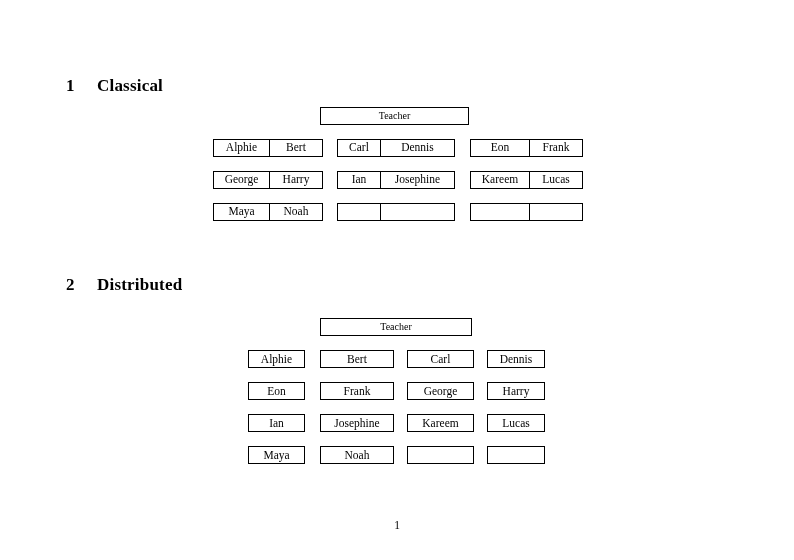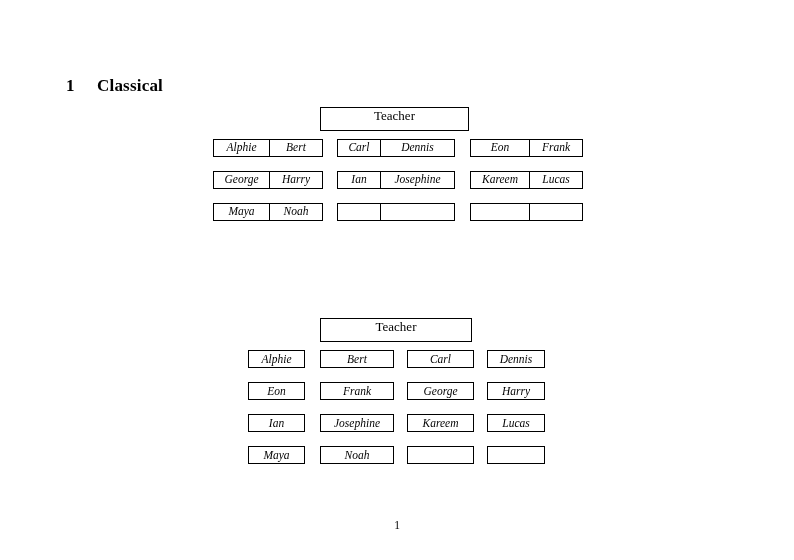--- a/index.html
+++ b/index.html
@@ -36,21 +36,20 @@
   }
 
   #heading-classical   { left: 66px; top: 76px; }
   #heading-distributed { left: 66px; top: 275px; }
 
   
   .boxrow {
     position: absolute;
     display: flex;
     align-items: flex-end;
-    font-style: italic;
   }
 
   .group {
     display: flex;
     border: 1px solid #000000;
     box-sizing: border-box;
     height: 18px;
     background: #ffffff;
   }
 
@@ -79,24 +78,24 @@
     white-space: nowrap;
     background: #ffffff;
     overflow: hidden;
   }
 
   
   .teacher-box {
     position: absolute;
     box-sizing: border-box;
     border: 1px solid #000000;
-    height: 24px;
+    height: 18px;
     line-height: 16px;
     text-align: center;
-    font-size: 13px;
+    font-size: 10px;
     background: #ffffff;
     white-space: nowrap;
   }
 
   #teacher-classical   { left: 320px; top: 107px; width: 149px; }
   #teacher-distributed { left: 320px; top: 318px; width: 152px; }
 
   
   
   .s1-col1 { left: 213px; }
@@ -202,20 +201,23 @@
       <div class="cell s1-c2b"></div>
     </div>
   </div>
   <div class="boxrow s1-col3 s1-r3">
     <div class="group">
       <div class="cell s1-c3a"></div>
       <div class="cell s1-c3b"></div>
     </div>
   </div>
 
+  <div class="section-heading" id="heading-distributed">
+    <span class="sec-num">2</span><span>Distributed</span>
+  </div>
 
   <div class="teacher-box" id="teacher-distributed">Teacher</div>
 
   <div class="boxrow s2-col1 s2-r1">
     <div class="sbox s2-w1">Alphie</div>
   </div>
   <div class="boxrow s2-col2 s2-r1">
     <div class="sbox s2-w2">Bert</div>
   </div>
   <div class="boxrow s2-col3 s2-r1">

